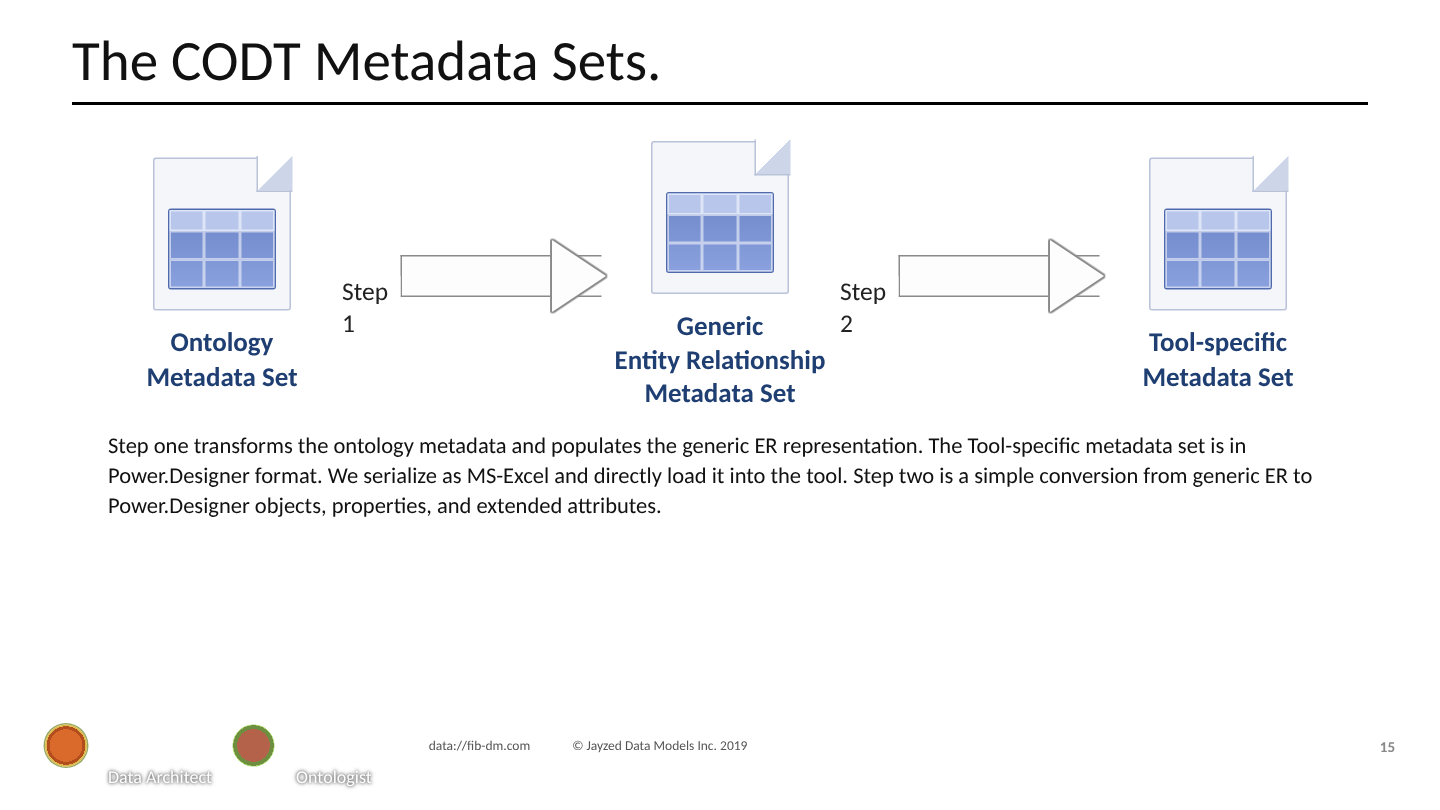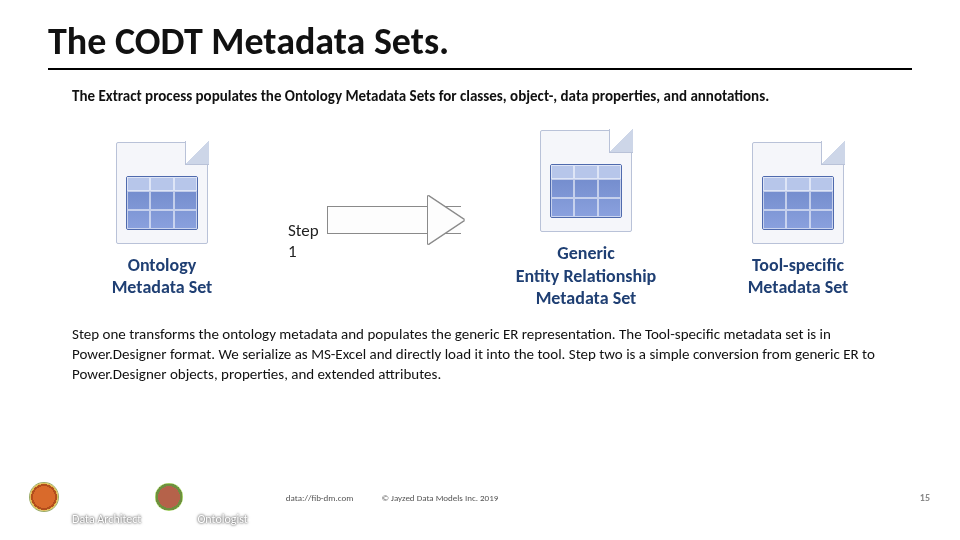--- a/index.html
+++ b/index.html
@@ -1,18 +1,18 @@
 <!DOCTYPE html>
 <html><head>
 <meta charset="utf-8">
 <style>
   * { box-sizing: border-box; margin: 0; padding: 0; }
   html, body { width: 960px; height: 540px; background: #fff; font-family: "Segoe UI", Calibri, Arial, sans-serif; color: #222; }
   .slide { padding: 18px 48px 0 48px; position: relative; height: 100%; }
-  .title { font-size: 38px; font-weight: 700; color: #111; }
+  .title { font-size: 38px; font-weight: 400; color: #111; }
   .title-underline { height: 2px; background: #000; margin-top: 4px; margin-bottom: 16px; }
   .lead { font-size: 15px; font-weight: 700; color: #111; margin-left: 24px; margin-right: 24px; line-height: 1.35; }
   .flow { display: flex; align-items: center; justify-content: space-between; margin: 24px 24px 10px 24px; }
   .node { display: flex; flex-direction: column; align-items: center; width: 180px; }
   .node-label { font-size: 18px; font-weight: 700; color: #1f3f73; text-align: center; margin-top: 10px; line-height: 1.25; }
   .arrow-wrap { display: flex; flex-direction: row; align-items: center; width: 180px; }
   .arrow-label { font-size: 17px; color: #222; font-weight: 400; margin-top: -6px; background: #fff; padding: 0 4px; position: relative; top: 24px; z-index: 3; }
   .body-text { font-size: 15px; font-weight: 400; color: #111; margin: 14px 24px 0 24px; line-height: 1.35; }
   .footer { position: absolute; left: 0; right: 0; bottom: 14px; display: flex; align-items: center; padding: 0 30px; gap: 14px; }
   .badge { width: 28px; height: 28px; border-radius: 50%; }
@@ -37,21 +37,20 @@
   .ar-head { position: absolute; right: 0; top: 0; width: 0; height: 0; border-top: 24px solid transparent; border-bottom: 24px solid transparent; border-left: 36px solid #fdfdfd; filter: drop-shadow(1px 0 0 #8a8a8a) drop-shadow(-0.5px 0 0 #8a8a8a) drop-shadow(0 1px 0 #8a8a8a) drop-shadow(0 -1px 0 #8a8a8a); }
 </style>
 </head>
 <body>
 
 <div class="slide">
 
   <div class="title">The CODT Metadata Sets.</div>
   <div class="title-underline"></div>
 
-  <div class="lead">The Extract process populates the Ontology Metadata Sets for classes, object-, data properties, and annotations.</div>
 
   <div class="flow">
 
     <div class="node">
       <div class="doc-icon">
         <div class="doc-back"></div>
           <div class="doc-fold"></div>
         <div class="doc-grid">
             <div class="hdr"></div>
             <div class="hdr"></div>
@@ -87,20 +86,27 @@
             <div></div>
             <div></div>
             <div></div>
             <div></div>
             <div></div>
           </div>
       </div>
       <div class="node-label">Generic<br>Entity Relationship<br>Metadata Set</div>
     </div>
 
+    <div class="arrow-wrap">
+      <div class="arrow-label">Step 2</div>
+      <div class="big-arrow">
+          <div class="ar-body"></div>
+          <div class="ar-head"></div>
+        </div>
+    </div>
 
     <div class="node">
       <div class="doc-icon">
         <div class="doc-back"></div>
           <div class="doc-fold"></div>
         <div class="doc-grid">
             <div class="hdr"></div>
             <div class="hdr"></div>
             <div class="hdr"></div>
             <div></div>

